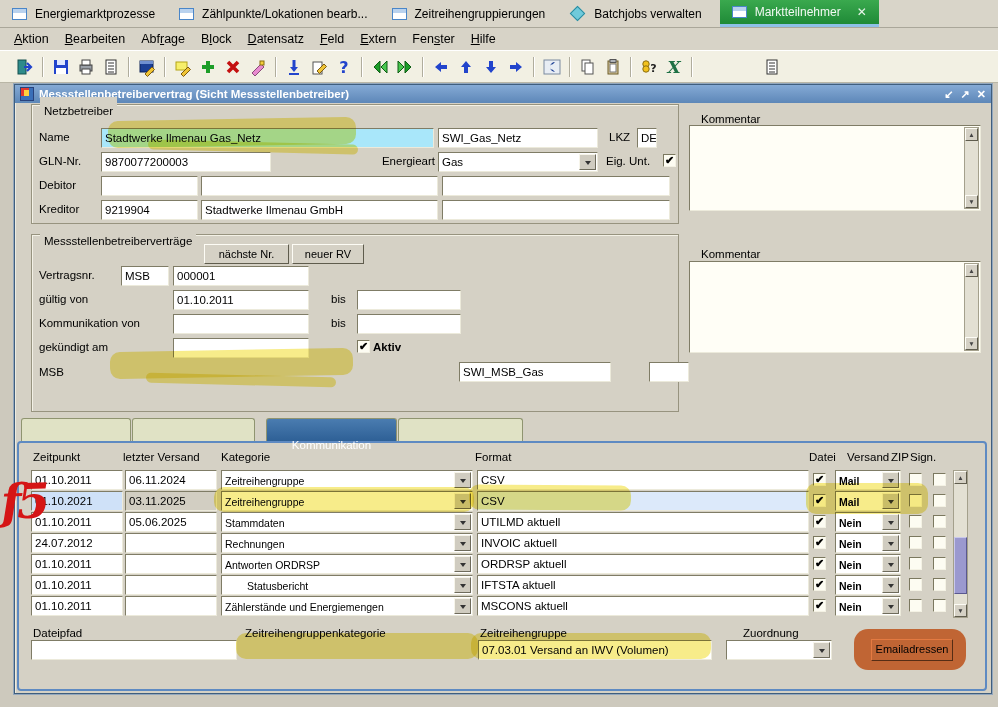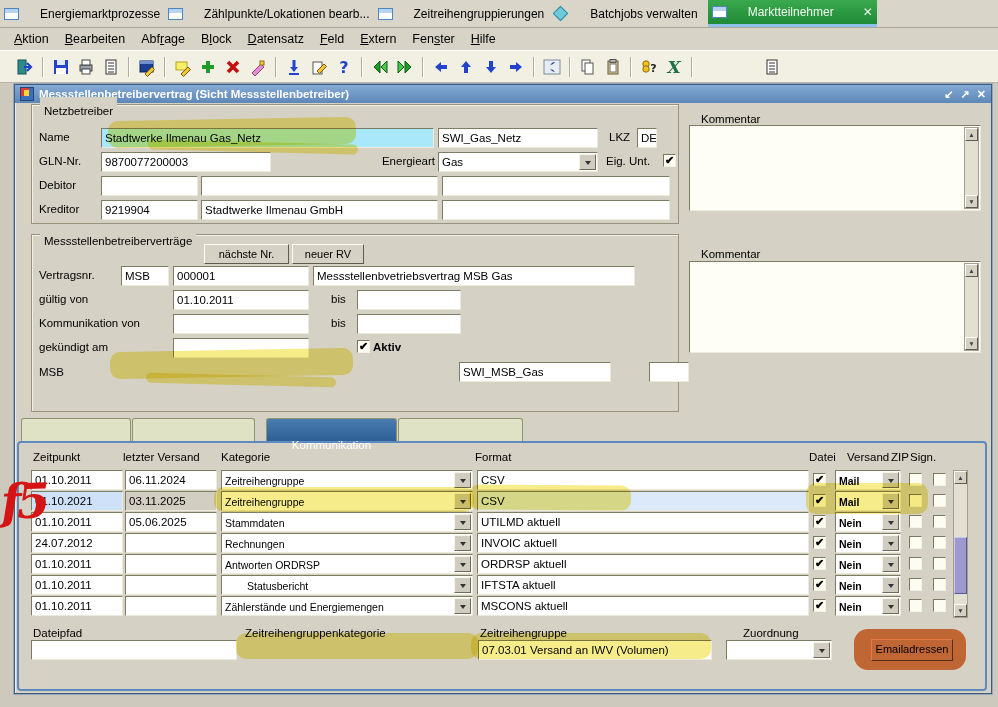--- a/index.html
+++ b/index.html
@@ -1,21 +1,21 @@
 <!DOCTYPE html>
 <html><head>
 <meta charset="utf-8">
 <style>
   html,body{margin:0;padding:0;background:#9a968a;}
   #app{position:relative;width:998px;height:707px;background:#cdc9bd;overflow:hidden;
        font-family:"Liberation Sans",sans-serif;font-size:11.5px;color:#000;}
   
   .tabbar{position:absolute;left:0;top:0;width:998px;height:27px;background:#d9d5c9;
           border-bottom:1px solid #aaa79a;display:flex;align-items:stretch;}
-  .ttab{display:flex;align-items:center;gap:21px;padding:0 4px;font-size:12px;cursor:default;}
+  .ttab{display:flex;align-items:center;gap:8px;padding:0 12px;font-size:12px;cursor:default;}
   .ttab.active{background:linear-gradient(180deg,#3aa94e,#1f8a37);color:#f2f9f3;
                border-bottom:3px solid #8fc0e8;margin-left:6px;}
   .ttab .x{margin-left:8px;color:#eaf6ec;font-size:12px;}
   .fico{width:15px;height:12px;background:#fff;border:1px solid #4a86c8;box-sizing:border-box;
         background-image:linear-gradient(180deg,#b9d2ee 0 4px,#fff 4px),
         repeating-linear-gradient(180deg,transparent 0 5px,#88aede 5px 7px);}
   .cubico{width:9px;height:9px;background:#6fcadb;border:1px solid #2a8ba0;transform:rotate(45deg);margin:0 3px;}
   
   .menubar{position:absolute;left:0;top:28px;width:998px;height:22px;background:#d7d3c7;
            display:flex;align-items:center;padding-left:6px;font-size:12.5px;}
@@ -330,21 +330,20 @@
     <div class="ta" style="left:674px;top:176px;width:292px;height:92px;">
       <div class="sb" style="right:1px;top:1px;height:88px;width:15px;">
         <div class="sbbtn" style="top:0;">▲</div>
         <div class="sbbtn" style="bottom:0;">▼</div>
       </div>
     </div>
 
     <span class="lbl" style="left:24px;top:184px;">Vertragsnr.</span>
     <div class="fld" style="left:106px;top:181px;width:48px;">MSB</div>
     <div class="fld" style="left:158px;top:181px;width:136px;">000001</div>
-    <div class="fld" style="left:298px;top:181px;width:322px;">Messstellenbvetriebsvertrag MSB Gas</div>
 
     <span class="lbl" style="left:24px;top:208px;">gültig von</span>
     <div class="fld" style="left:158px;top:205px;width:136px;">01.10.2011</div>
     <span class="lbl" style="left:316px;top:208px;">bis</span>
     <div class="fld" style="left:342px;top:205px;width:104px;"></div>
 
     <span class="lbl" style="left:24px;top:232px;">Kommunikation von</span>
     <div class="fld" style="left:158px;top:229px;width:136px;"></div>
     <span class="lbl" style="left:316px;top:232px;">bis</span>
     <div class="fld" style="left:342px;top:229px;width:104px;"></div>

